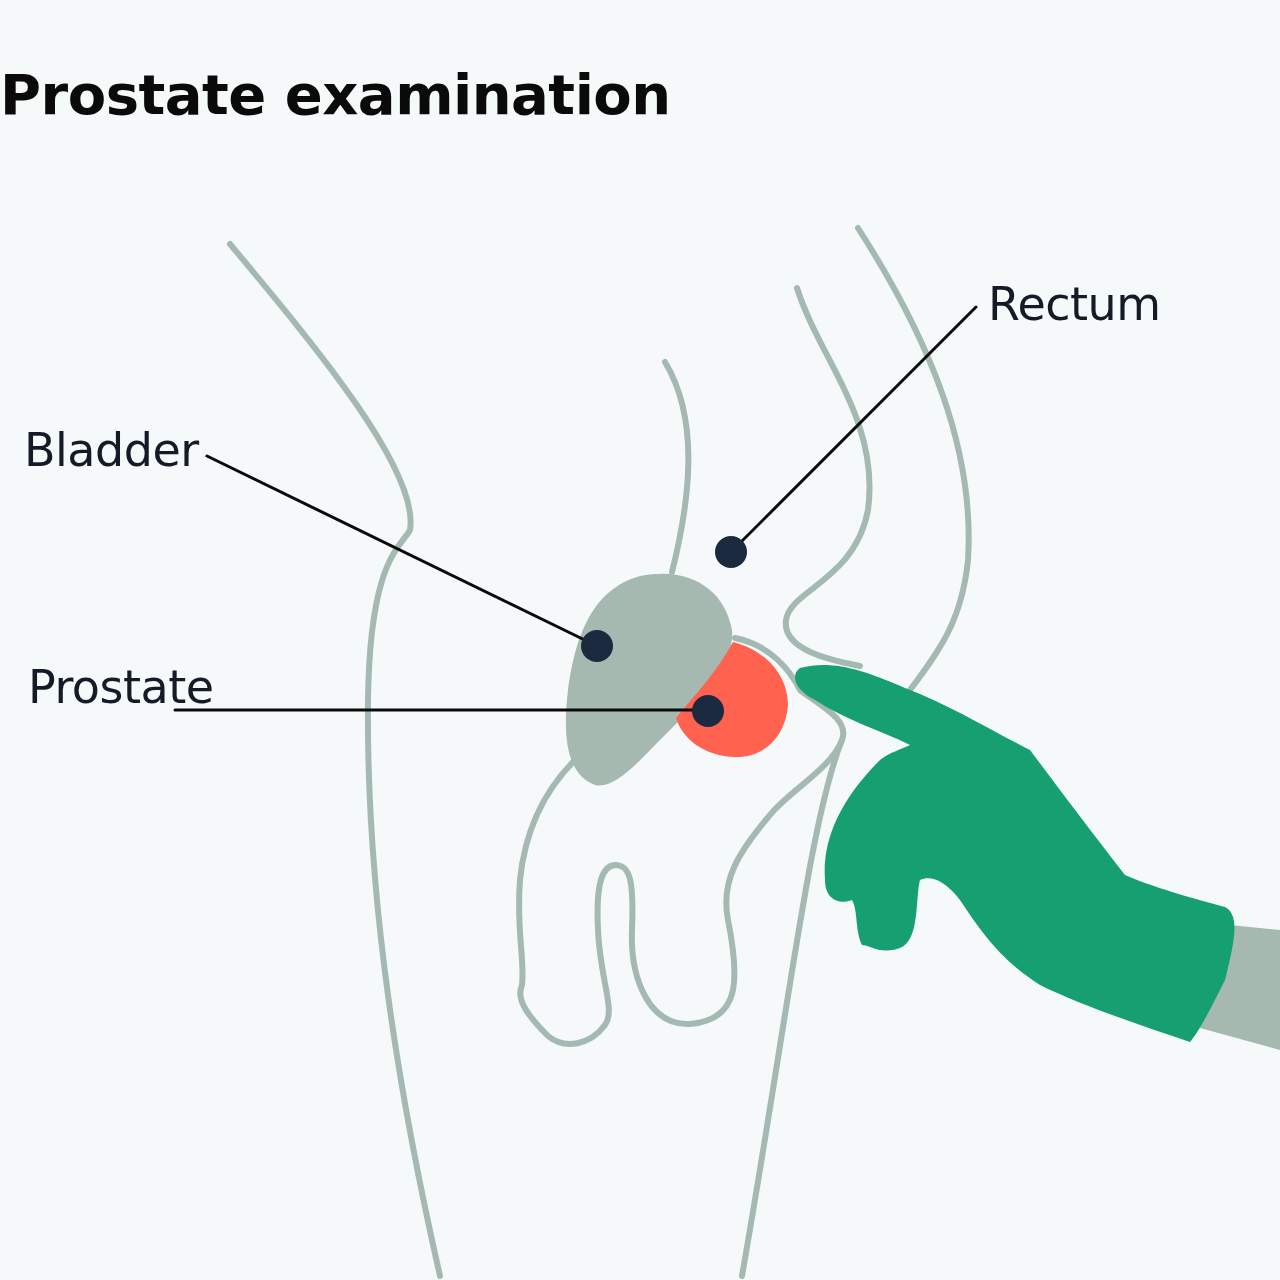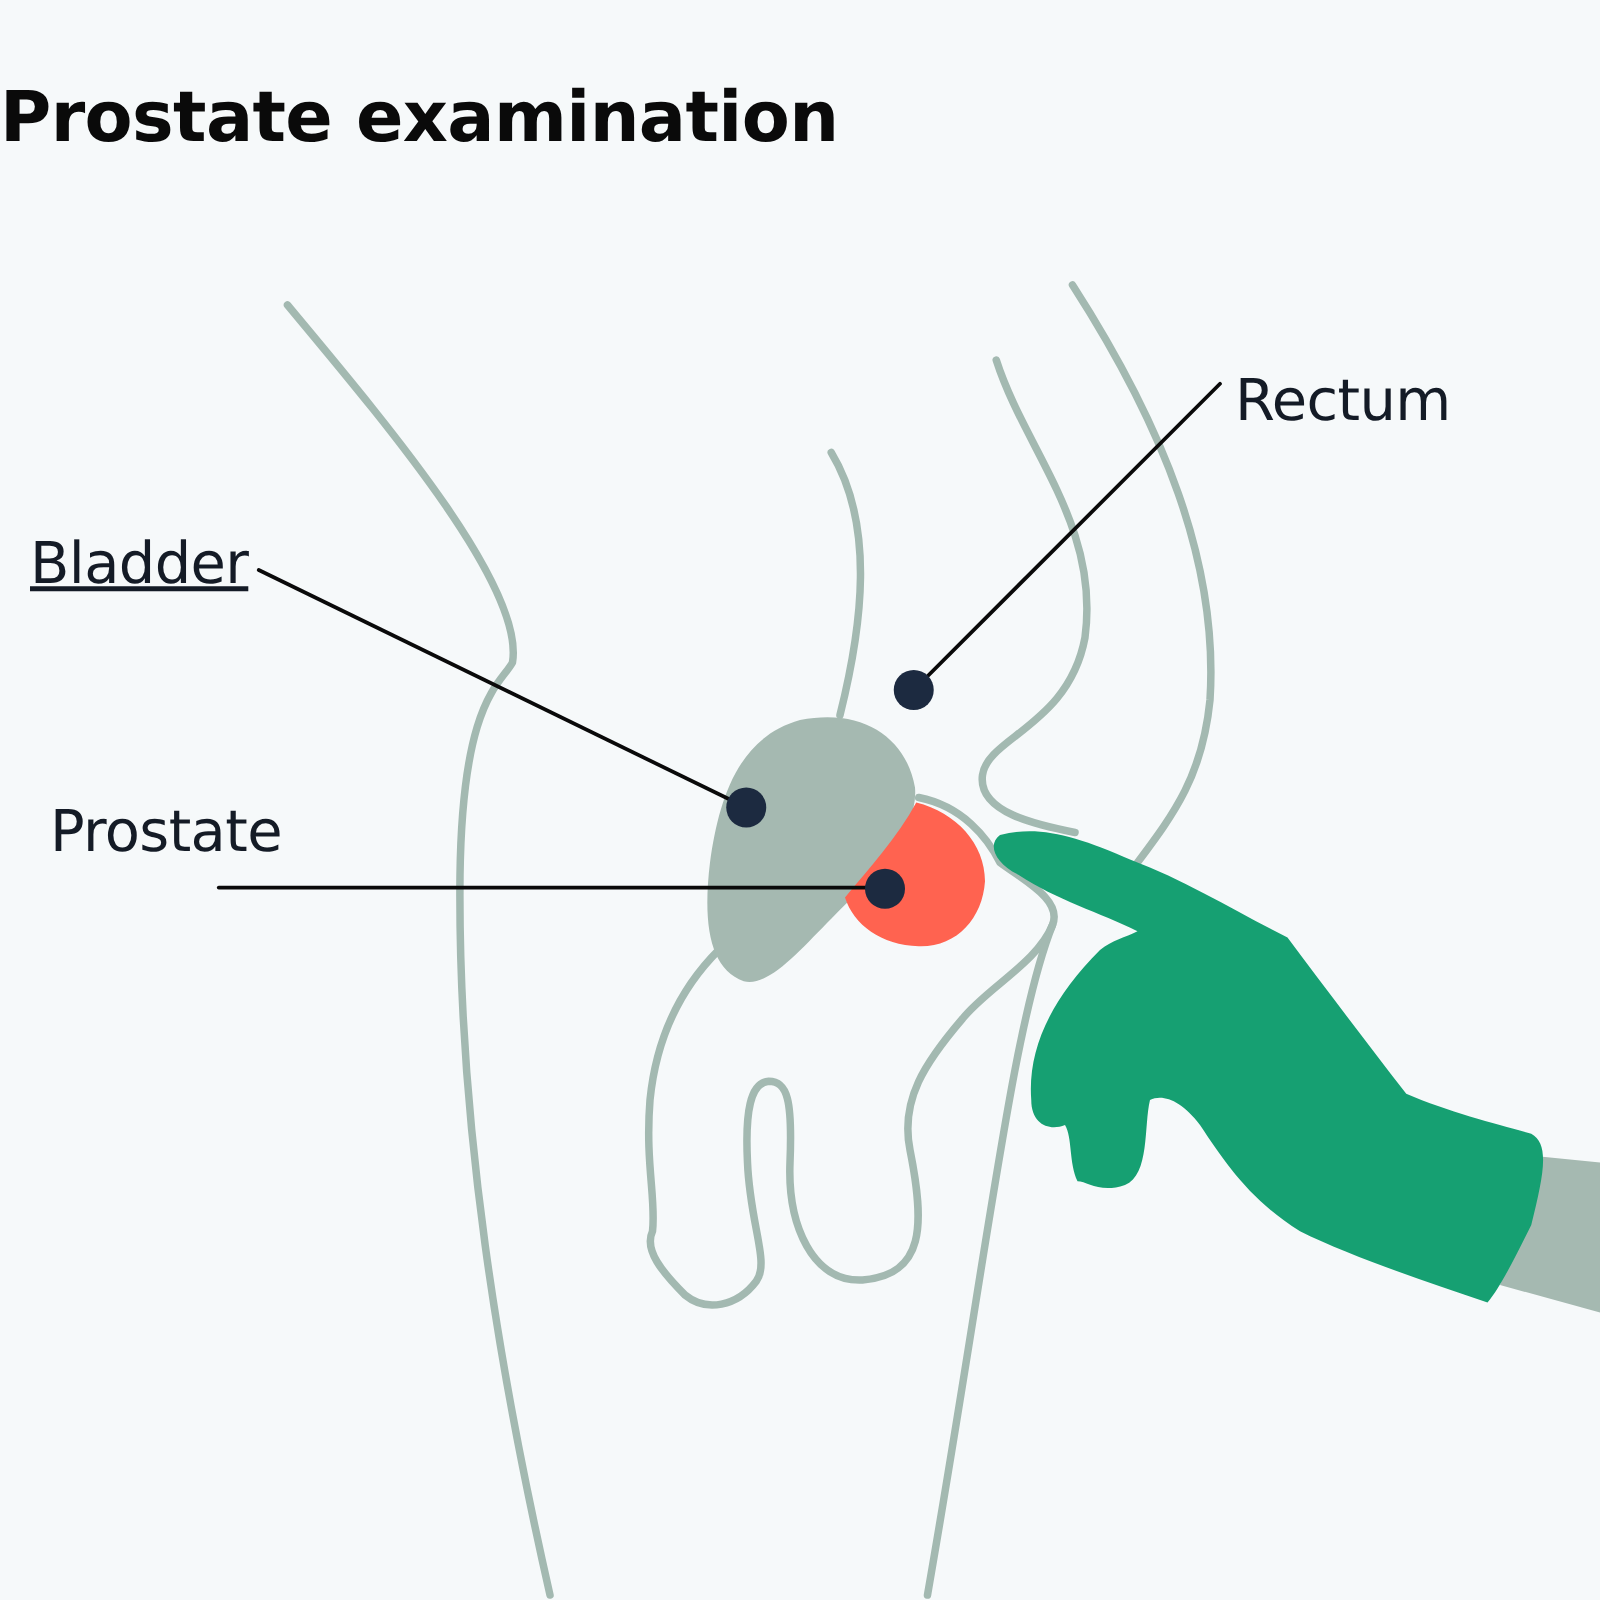--- a/index.html
+++ b/index.html
@@ -14,23 +14,23 @@
       text-align: left; font-weight: 700; font-size: 56px;
       color: #0a0a0a; letter-spacing: -0.5px;
       font-family: "DejaVu Sans", "Liberation Sans", sans-serif;
     }
     svg.art { position: absolute; left: 0; top: 0; }
     .label {
       position: absolute; color: #141b26; font-size: 46px; line-height: 52px;
       font-family: "DejaVu Sans", "Liberation Sans", sans-serif;
       letter-spacing: -0.5px;
     }
-    #lbl-bladder { left: 24px; top: 424px; text-decoration: underline; }
-    #lbl-prostate { left: 28px; top: 639px; margin-left: 12px; }
-    #lbl-rectum { left: 988px; top: 278px; margin-top: 16px; }
+    #lbl-bladder { left: 24px; top: 424px; }
+    #lbl-prostate { left: 28px; top: 661px; }
+    #lbl-rectum { left: 988px; top: 278px; }
   </style>
 </head>
 <body>
 
 <div class="title">Prostate examination</div>
 
 <svg class="art" width="1280" height="1280" viewBox="0 0 1280 1280">
   <g fill="none" stroke="#a3b9b1" stroke-width="6" stroke-linecap="round" stroke-linejoin="round">
 
     <path d="M230 244 C 310 340, 420 470, 410 530 C 400 548, 370 560, 368 700 C 366 900, 400 1100, 440 1276"></path>

